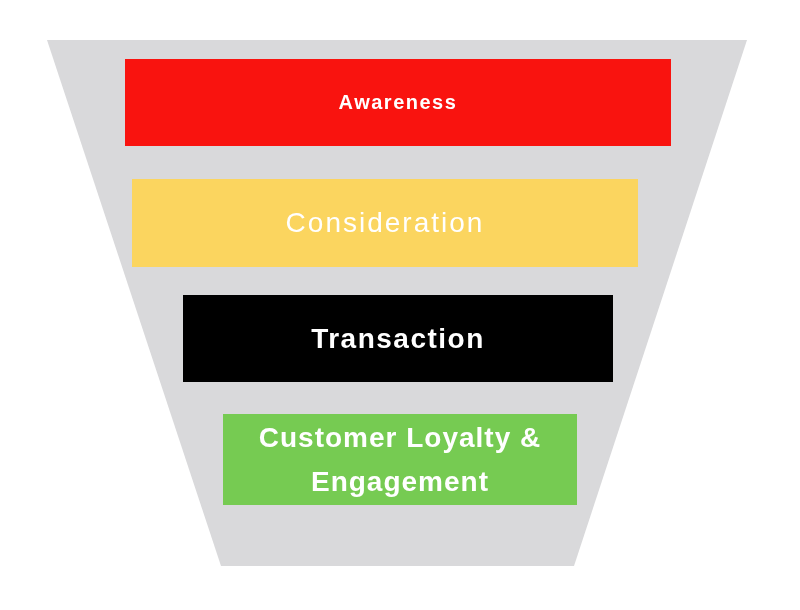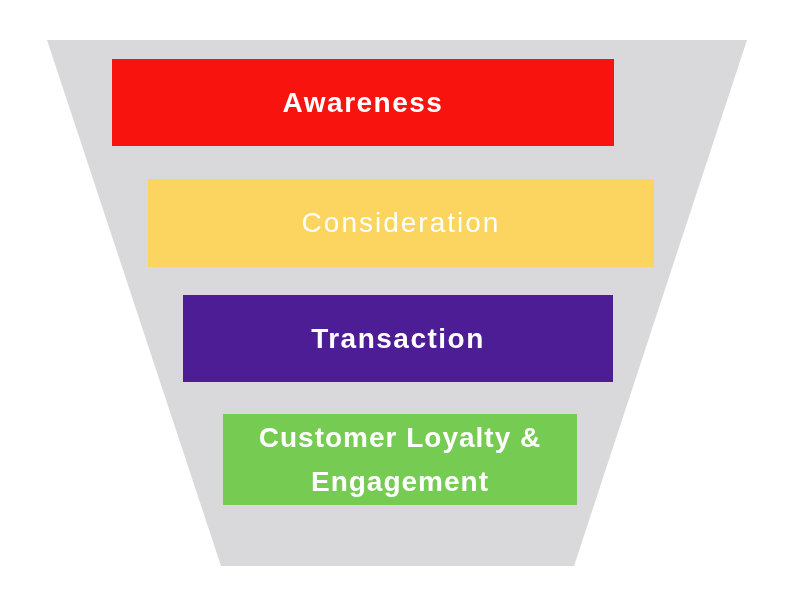--- a/index.html
+++ b/index.html
@@ -24,25 +24,25 @@
     position: absolute;
     display: flex;
     align-items: center;
     justify-content: center;
     text-align: center;
   }
   .bar .label {
     display: block;
   }
   .bar-awareness {
-    left: 112px; top: 59px; width: 502px; height: 87px;
-    font-size: 28px; font-weight: 700; letter-spacing: 1.5px;
+    left: 125px; top: 59px; width: 546px; height: 87px;
+    font-size: 20px; font-weight: 700; letter-spacing: 1.5px;
   }
   .bar-consideration {
-    left: 148px; top: 179px; width: 506px; height: 88px;
+    left: 132px; top: 179px; width: 506px; height: 88px;
     font-size: 28px; font-weight: 400; letter-spacing: 2px;
   }
   .bar-transaction {
     left: 183px; top: 295px; width: 430px; height: 87px;
     font-size: 28px; font-weight: 700; letter-spacing: 1.5px;
   }
   .bar-loyalty {
     left: 223px; top: 414px; width: 354px; height: 91px;
     font-size: 28px; font-weight: 600; letter-spacing: 1px;
     line-height: 44px;
@@ -61,21 +61,21 @@
   </svg>
 
   <div class="bar bar-awareness" style="background: rgb(249, 19, 15); color: rgb(255, 255, 255);">
     <span class="label">Awareness</span>
   </div>
 
   <div class="bar bar-consideration" style="background: rgb(251, 213, 95); color: rgb(255, 255, 255);">
     <span class="label">Consideration</span>
   </div>
 
-  <div class="bar bar-transaction" style="background: #4c1d95; color: rgb(255, 255, 255);">
+  <div class="bar bar-transaction" style="background: #000000; color: rgb(255, 255, 255);">
     <span class="label">Transaction</span>
   </div>
 
   <div class="bar bar-loyalty" style="background: rgb(118, 203, 82); color: rgb(255, 255, 255);">
     <span class="label">Customer Loyalty &amp; Engagement</span>
   </div>
 
 </div>
 
 </body></html>

